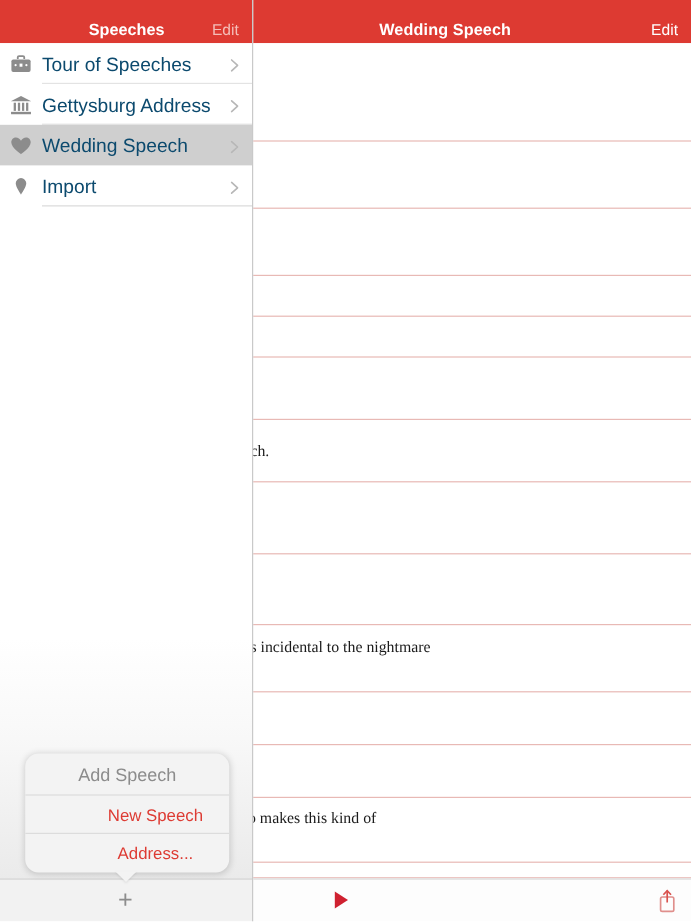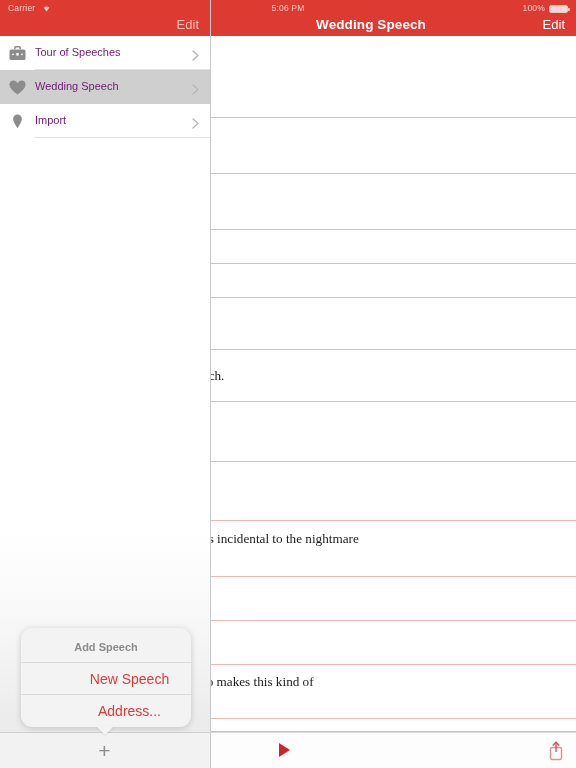--- a/index.html
+++ b/index.html
@@ -179,22 +179,22 @@
   .list-row.selected .sep { background: transparent; }
   .row-icon {
     position: absolute;
     left: 8px; top: 8px;
     width: 19px; height: 19px;
     color: #8c8c8c;
   }
   .row-label {
     position: absolute;
     left: 35px; top: 10px;
-    font-size: 11px;
-    color: #701a75;
+    font-size: 16px;
+    color: #0c4a6e;
   }
   .row-chevron {
     position: absolute;
     right: 11px; top: 11px;
     width: 7px; height: 11px;
   }
 
   
   .sidebar-dim {
     position: absolute;
@@ -229,23 +229,23 @@
     background: #f3f3f3;
     border-radius: 11px;
     box-shadow: 0 1px 6px rgba(0,0,0,0.18);
     z-index: 8;
     overflow: hidden;
   }
   .pop-title {
     height: 35px;
     line-height: 38px;
     text-align: center;
-    font-size: 11px;
+    font-size: 15px;
     color: #8c8c8c;
-    font-weight: bold;
+    font-weight: normal;
     border-bottom: 1px solid #dcdcdc;
   }
   .pop-item {
     height: 32px;
     line-height: 32px;
     text-align: center;
     font-size: 14px;
     color: #dd3b33;
     border-bottom: 1px solid #dcdcdc;
     padding-left: 47px;
@@ -328,37 +328,53 @@
           <rect x="2.5" y="7.5" width="11" height="12" rx="1.4" fill="none" stroke="#e08f8c" stroke-width="1.4"></rect>
           <line x1="8" y1="2" x2="8" y2="12" stroke="#d9534f" stroke-width="1.4"></line>
           <polyline points="4.8,5.6 8,2.2 11.2,5.6" fill="none" stroke="#d9534f" stroke-width="1.4"></polyline>
         </svg>
       </div>
     </div>
   </div>
 
   <div class="sidebar">
     <div class="sidebar-nav"></div>
+    <div class="sidebar-title">Speeches</div>
     <div class="sidebar-edit">Edit</div>
 
     <div class="list" id="sidebar-list">
         <div class="list-row">
           <span class="row-icon"><svg viewBox="0 0 19 19" width="19" height="19">
               <rect x="1.5" y="5.5" width="16" height="10.5" rx="1.6" fill="currentColor"></rect>
               <path d="M6.8 5.2 V3.8 a1.1 1.1 0 0 1 1.1 -1.1 h3.2 a1.1 1.1 0 0 1 1.1 1.1 V5.2" fill="none" stroke="currentColor" stroke-width="1.5"></path>
               <rect x="8.3" y="9" width="2.4" height="2.6" fill="#ffffff"></rect>
               <circle cx="5" cy="10.3" r="0.9" fill="#ffffff"></circle>
               <circle cx="14" cy="10.3" r="0.9" fill="#ffffff"></circle>
             </svg></span>
           <span class="row-label">Tour of Speeches</span>
           <span class="row-chevron"><svg viewBox="0 0 7 11" width="7" height="11">
               <polyline points="1,1 6,5.5 1,10" fill="none" stroke="#b7b7b7" stroke-width="1.4" stroke-linecap="round" stroke-linejoin="round"></polyline>
             </svg></span>
           <span class="sep"></span>
         </div>
+        <div class="list-row">
+          <span class="row-icon"><svg viewBox="0 0 19 19" width="19" height="19">
+              <polygon points="9.5,2 18,6.3 1,6.3" fill="currentColor"></polygon>
+              <rect x="1.2" y="15.2" width="16.6" height="2" fill="currentColor"></rect>
+              <rect x="3.4" y="7.6" width="1.9" height="6.8" fill="currentColor"></rect>
+              <rect x="6.9" y="7.6" width="1.9" height="6.8" fill="currentColor"></rect>
+              <rect x="10.3" y="7.6" width="1.9" height="6.8" fill="currentColor"></rect>
+              <rect x="13.7" y="7.6" width="1.9" height="6.8" fill="currentColor"></rect>
+            </svg></span>
+          <span class="row-label">Gettysburg Address</span>
+          <span class="row-chevron"><svg viewBox="0 0 7 11" width="7" height="11">
+              <polyline points="1,1 6,5.5 1,10" fill="none" stroke="#b7b7b7" stroke-width="1.4" stroke-linecap="round" stroke-linejoin="round"></polyline>
+            </svg></span>
+          <span class="sep"></span>
+        </div>
         <div class="list-row selected">
           <span class="row-icon"><svg viewBox="0 0 19 19" width="19" height="19">
               <path d="M9.5 16.5 C9.5 16.5 1.4 11.2 1.4 6.6 C1.4 4.1 3.2 2.5 5.3 2.5 C7 2.5 8.7 3.6 9.5 5.2 C10.3 3.6 12 2.5 13.7 2.5 C15.8 2.5 17.6 4.1 17.6 6.6 C17.6 11.2 9.5 16.5 9.5 16.5 Z" fill="currentColor"></path>
             </svg></span>
           <span class="row-label">Wedding Speech</span>
           <span class="row-chevron"><svg viewBox="0 0 7 11" width="7" height="11">
               <polyline points="1,1 6,5.5 1,10" fill="none" stroke="#b7b7b7" stroke-width="1.4" stroke-linecap="round" stroke-linejoin="round"></polyline>
             </svg></span>
           <span class="sep"></span>
         </div>
@@ -384,25 +400,14 @@
     </div>
   </div>
 
   <div class="pop-arrow"></div>
   <div class="popover">
     <div class="pop-title">Add Speech</div>
     <div class="pop-item">New Speech</div>
     <div class="pop-item">Address...</div>
   </div>
 
-  <div class="statusbar">
-    <span class="sb-carrier">Carrier</span>
-    <span class="sb-wifi">
-      <svg viewBox="0 0 11 8" width="11" height="8" aria-hidden="true">
-        <path d="M5.5 7.4 L2.6 3.6 A4.6 4.6 0 0 1 8.4 3.6 Z" fill="#f3cdc9"></path>
-      </svg>
-    </span>
-    <span class="sb-time">5:06 PM</span>
-    <span class="sb-batt-txt">100%</span>
-    <span class="sb-batt"></span>
-  </div>
 
 </div>
 
 </body></html>

